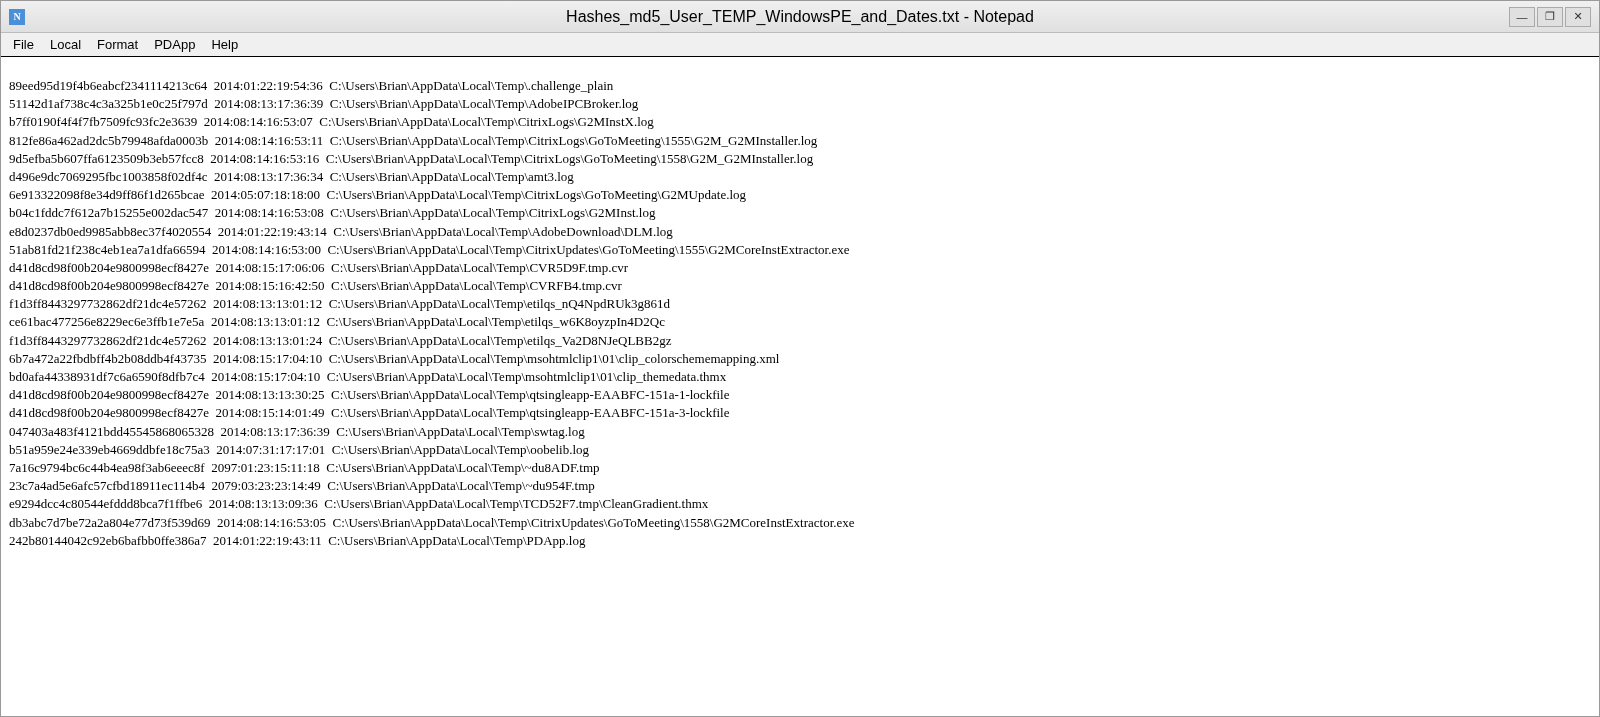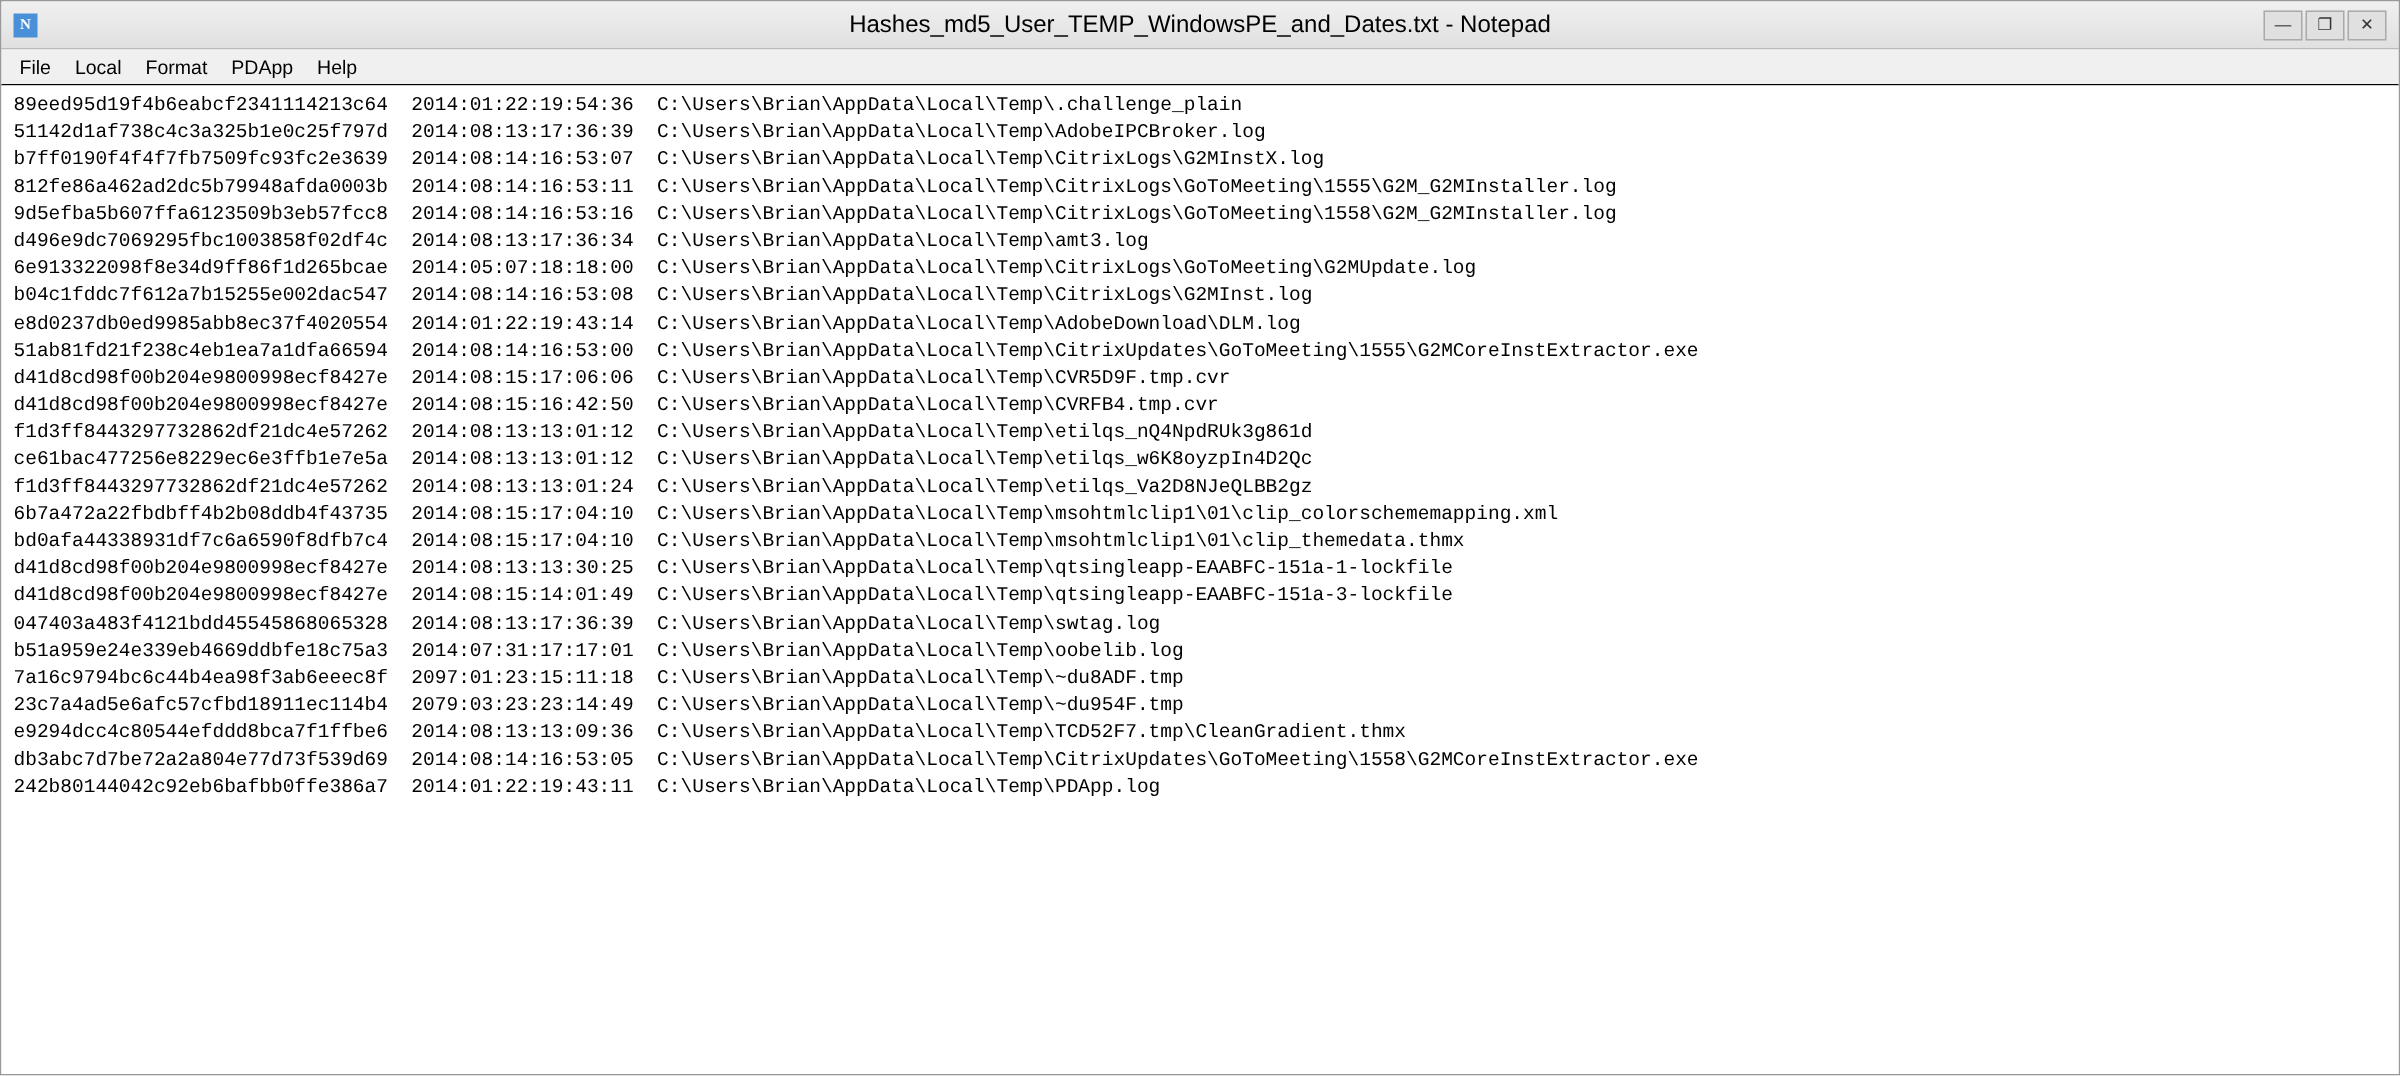--- a/index.html
+++ b/index.html
@@ -91,23 +91,23 @@
       flex: 1;
       overflow: hidden;
       display: flex;
       background: #fff;
       position: relative;
     }
     .text-content {
       flex: 1;
       overflow-y: scroll;
       overflow-x: auto;
-      padding: 4px 8px;
+      padding: 20px 8px;
       white-space: pre;
-      font-family: Liberation Mono, monospace;
+      font-family: Liberation Serif, serif;
       font-size: 13px;
       line-height: 1.4;
       color: #000;
       background: #fff;
     }
     .text-content::-webkit-scrollbar {
       width: 16px;
     }
     .text-content::-webkit-scrollbar-track {
       background: #f0f0f0;

